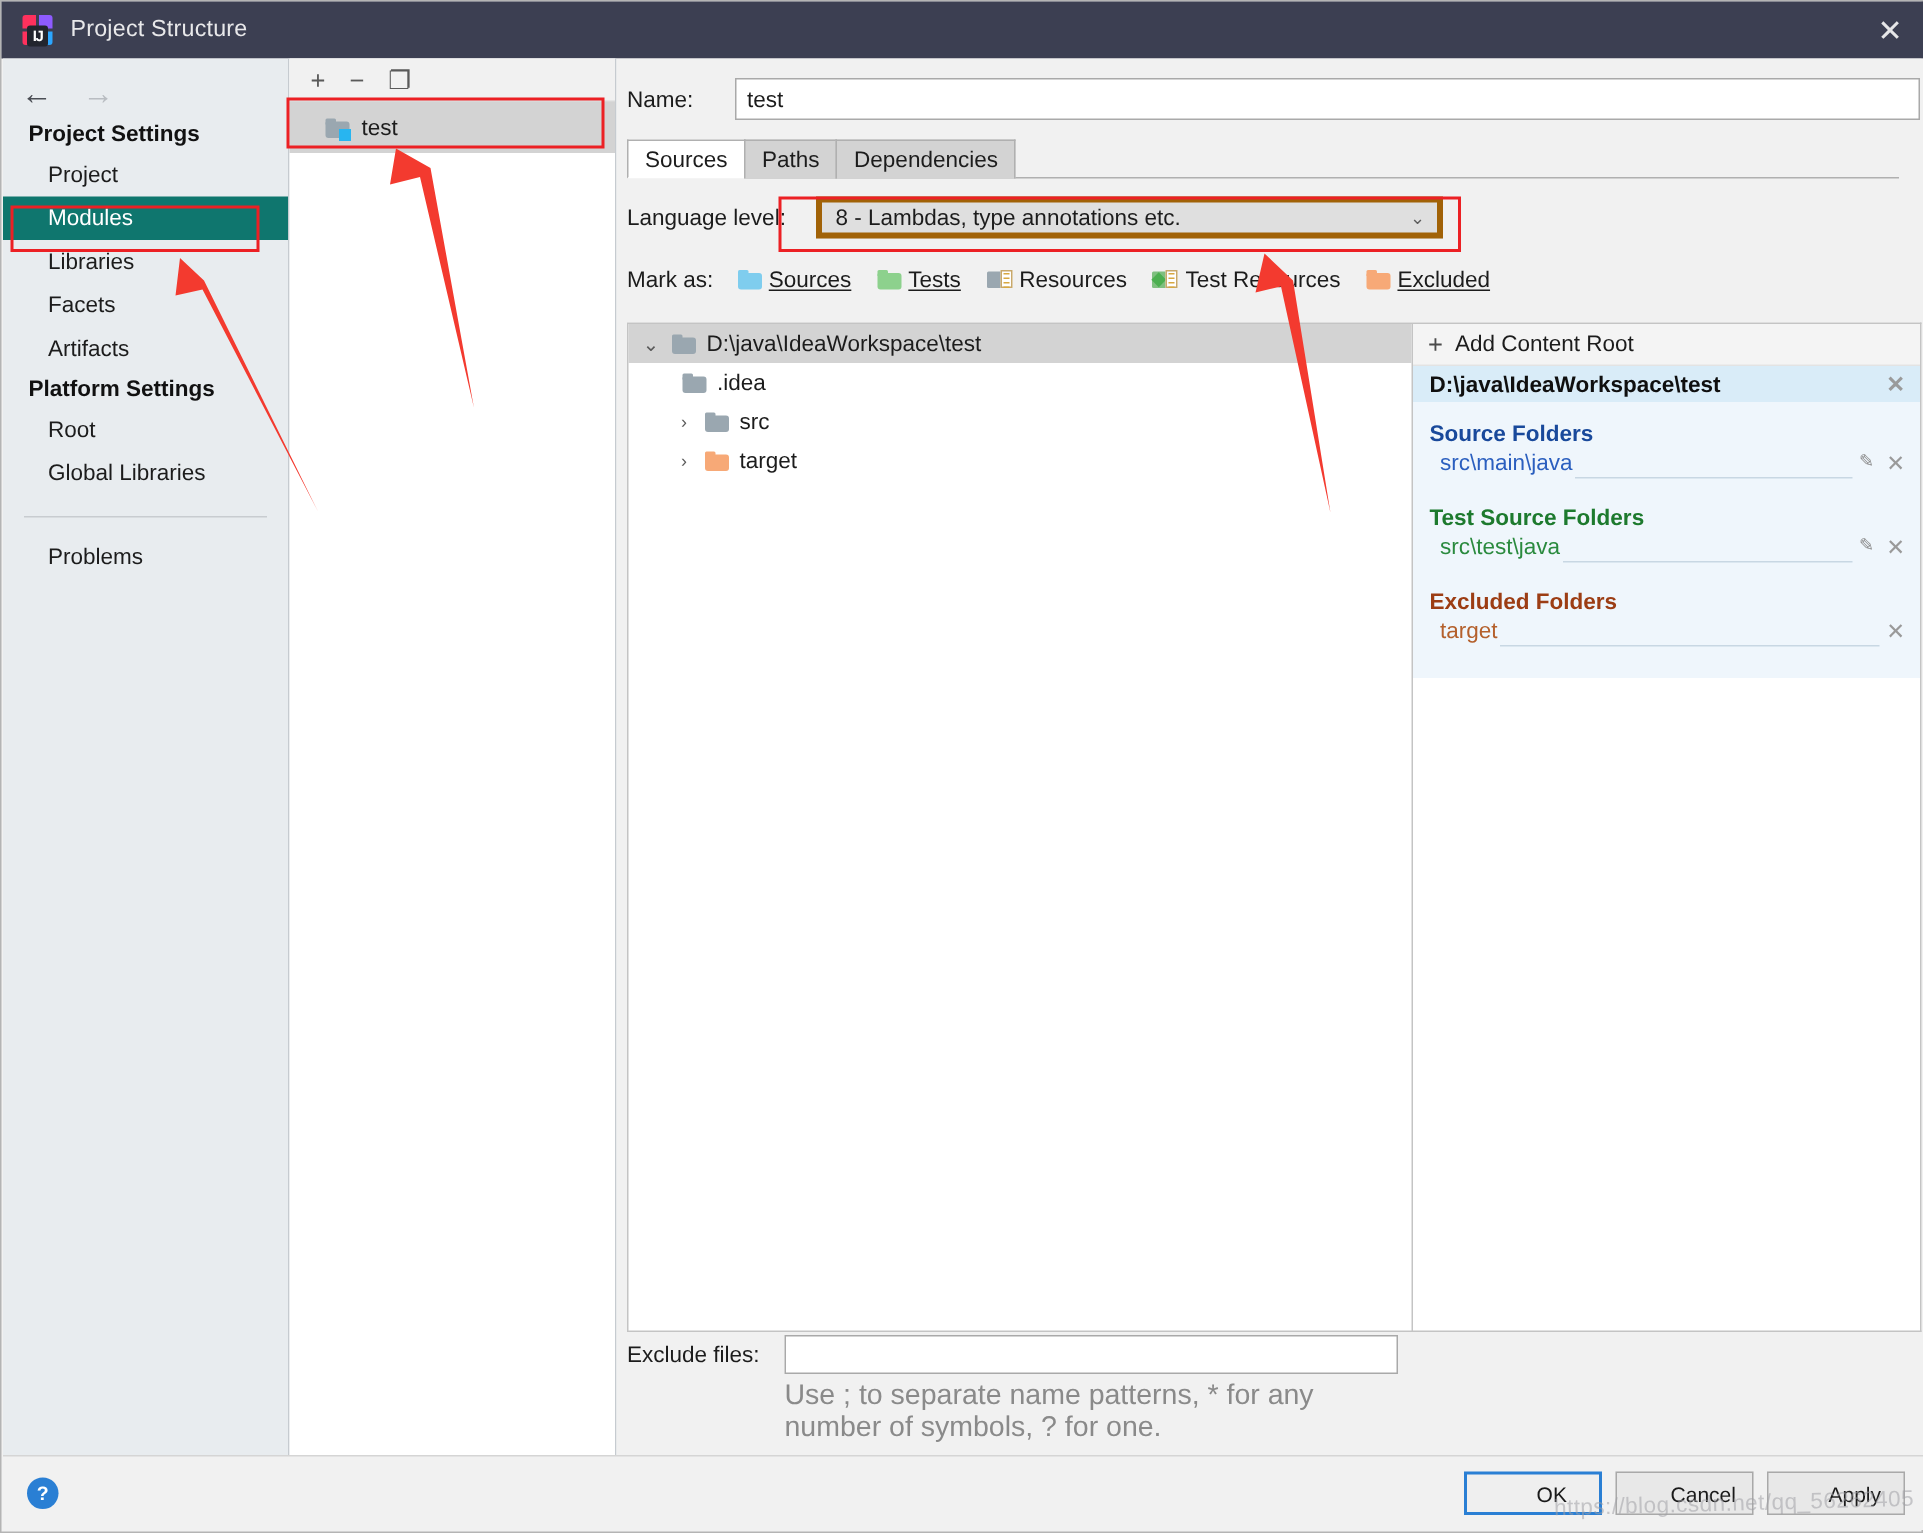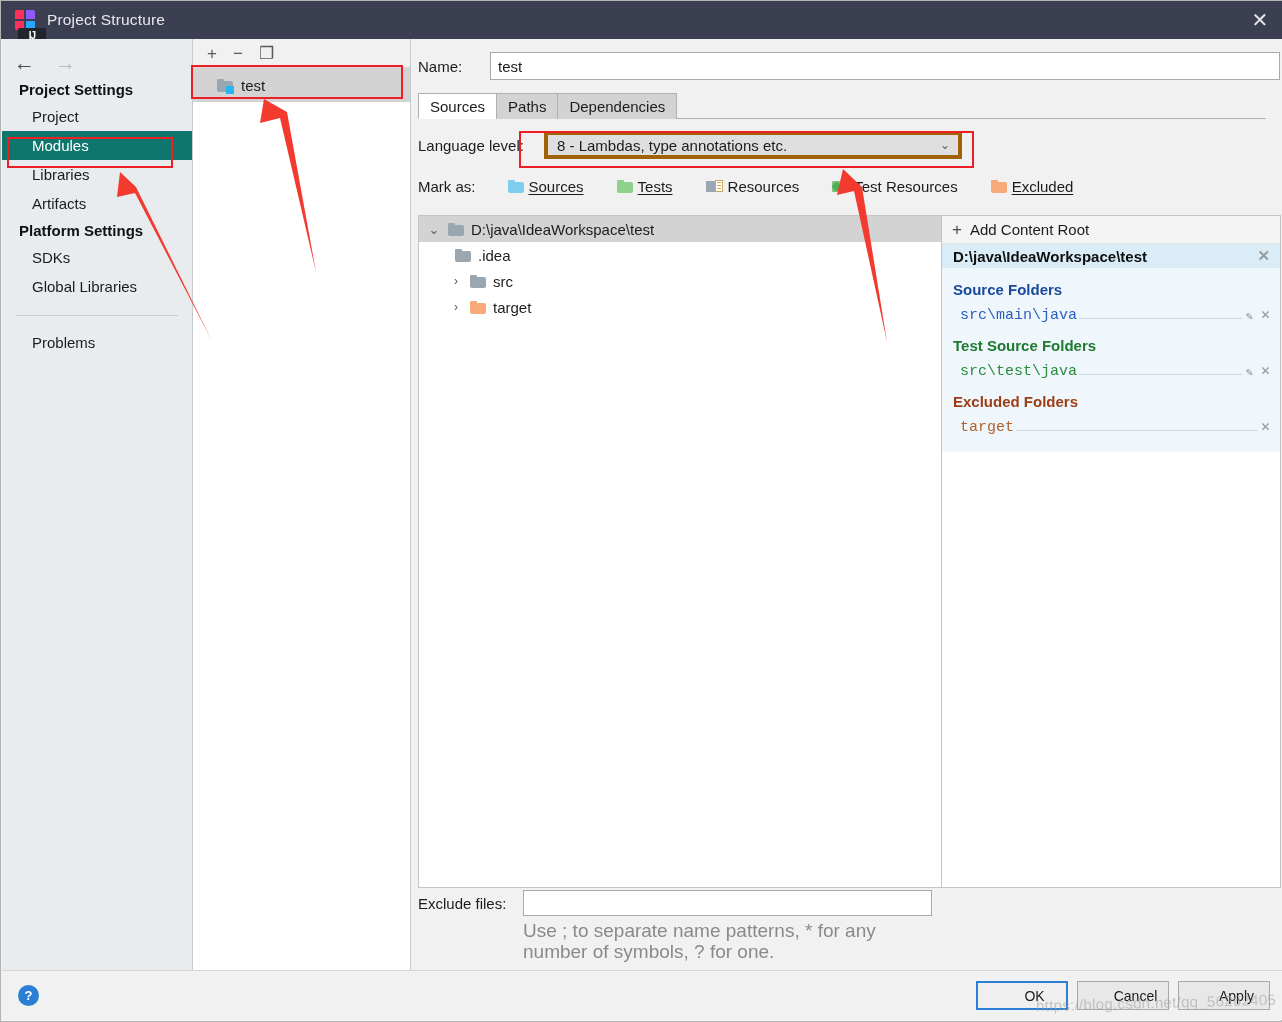--- a/index.html
+++ b/index.html
@@ -25,21 +25,21 @@
   .tb-logo {
     position: relative;
     width: 20px; height: 20px; margin-left: 14px; margin-right: 12px;
     flex: 0 0 auto;
   }
   .tb-logo .c1 { position:absolute; left:0px; top:0px; width:9px; height:9px; background:#fe315d; border-radius:2px 0 0 0;}
   .tb-logo .c2 { position:absolute; right:0px; top:0px; width:9px; height:9px; background:#8e5bff; border-radius:0 2px 0 0;}
   .tb-logo .c3 { position:absolute; left:0px; bottom:0px; width:9px; height:9px; background:#fe315d; border-radius:0 0 0 2px;}
   .tb-logo .c4 { position:absolute; right:0px; bottom:0px; width:9px; height:9px; background:#2ba6ff; border-radius:0 0 2px 0;}
   .tb-logo .inner {
-    position:absolute; left:3px; top:18px; width:28px; height:14px;
+    position:absolute; left:3px; top:7px; width:14px; height:14px;
     background:#22252e; border-radius:2px;
     color:#fff; font-size:10px; font-weight:bold;
     display:flex; align-items:center; justify-content:center;
     letter-spacing:-1px;
   }
   .tb-title {
     color: #e8e8ea; font-size: 15.5px; letter-spacing: .15px;
   }
   .tb-close {
     position: absolute; right: 0; top: 0; width: 46px; height: 38px;
@@ -158,21 +158,21 @@
   .lang-label { font-size: 15px; color: #1c1c1c; width: 126px; }
   .lang-select {
     width: 418px; height: 28px; background: #dfdfdf;
     border: 4px solid #a16207;
     display: flex; align-items: center; justify-content: space-between;
     padding: 0 8px 0 9px; font-size: 15px; color: #1c1c1c;
   }
   .chev { color: #5d5d5d; font-size: 12px; }
 
   .markas-row {
-    height: 30px; display: flex; align-items: center; padding-left: 7px; gap: 16px;
+    height: 30px; display: flex; align-items: center; padding-left: 7px; gap: 0;
   }
   .markas-label { font-size: 15px; color: #1c1c1c; margin-right: 16px; }
   .mark-btn {
     display: flex; align-items: center; gap: 5px; margin-right: 17px;
     font-size: 15px; color: #1c1c1c;
   }
   .res-icon { position: relative; width: 17px; height: 14px; flex:0 0 auto;}
   .res-icon .fld { position:absolute; left:0; top:2px; width:11px; height:11px; background:#9aa7b0; border-radius:1px;}
   .res-icon .lines { position:absolute; right:0; top:1px; width:8px; height:12px; background:#fff; border:1px solid #c8a86a;}
   .res-icon .lines:before{content:"";position:absolute;left:1px;top:1px;right:1px;height:1px;background:#d8a840;box-shadow:0 3px 0 #d8a840,0 6px 0 #d8a840,0 9px 0 #d8a840;}
@@ -215,21 +215,21 @@
     font-size: 15px; font-weight: bold; color: #0f0f0f;
   }
   .x-ico { color: #9a9a9a; font-size: 15px; }
   .grp-title {
     font-size: 15px; font-weight: bold; padding: 13px 0 2px 11px;
   }
   .grp-src { color: #19499b; }
   .grp-test { color: #1d7a2e; }
   .grp-exc { color: #9c3d14; }
   .fld-row {
-    display: flex; align-items: flex-end; padding: 0 10px 0 18px; height: 24px; font-family: Liberation Mono, monospace;
+    display: flex; align-items: flex-start; padding: 0 10px 0 18px; height: 24px;
   }
   .fld-name { font-size: 15px; white-space: nowrap; }
   .fld-src { color: #2b5fbf; }
   .fld-test { color: #2a8a3e; }
   .fld-exc { color: #b4602c; }
   .fld-line { flex: 1; height: 1px; background: #c8d7e3; margin: 0 4px 0 2px; align-self: flex-end; margin-bottom: 5px;}
   .pencil { color: #8a8a8a; font-size: 12px; margin-right: 8px; }
 
   
   .exclude {
@@ -300,24 +300,25 @@
   <div class="sidebar">
     <div class="nav-arrows">
       <span class="nav-arrow nav-back">←</span>
       <span class="nav-arrow nav-fwd">→</span>
     </div>
 
     <div class="sb-group">Project Settings</div>
     <div class="sb-item">Project</div>
     <div class="sb-item selected">Modules</div>
     <div class="sb-item">Libraries</div>
+    <div class="sb-item">Facets</div>
     <div class="sb-item">Artifacts</div>
 
     <div class="sb-group">Platform Settings</div>
-    <div class="sb-item">SDKs</div>
+    <div class="sb-item">Root</div>
     <div class="sb-item">Global Libraries</div>
 
     <div class="sb-sep"></div>
     <div class="sb-item">Problems</div>
   </div>
 
   <div class="modpanel">
     <div class="mod-toolbar">
       <span class="mod-tool-icon">+</span>
       <span class="mod-tool-icon">−</span>

